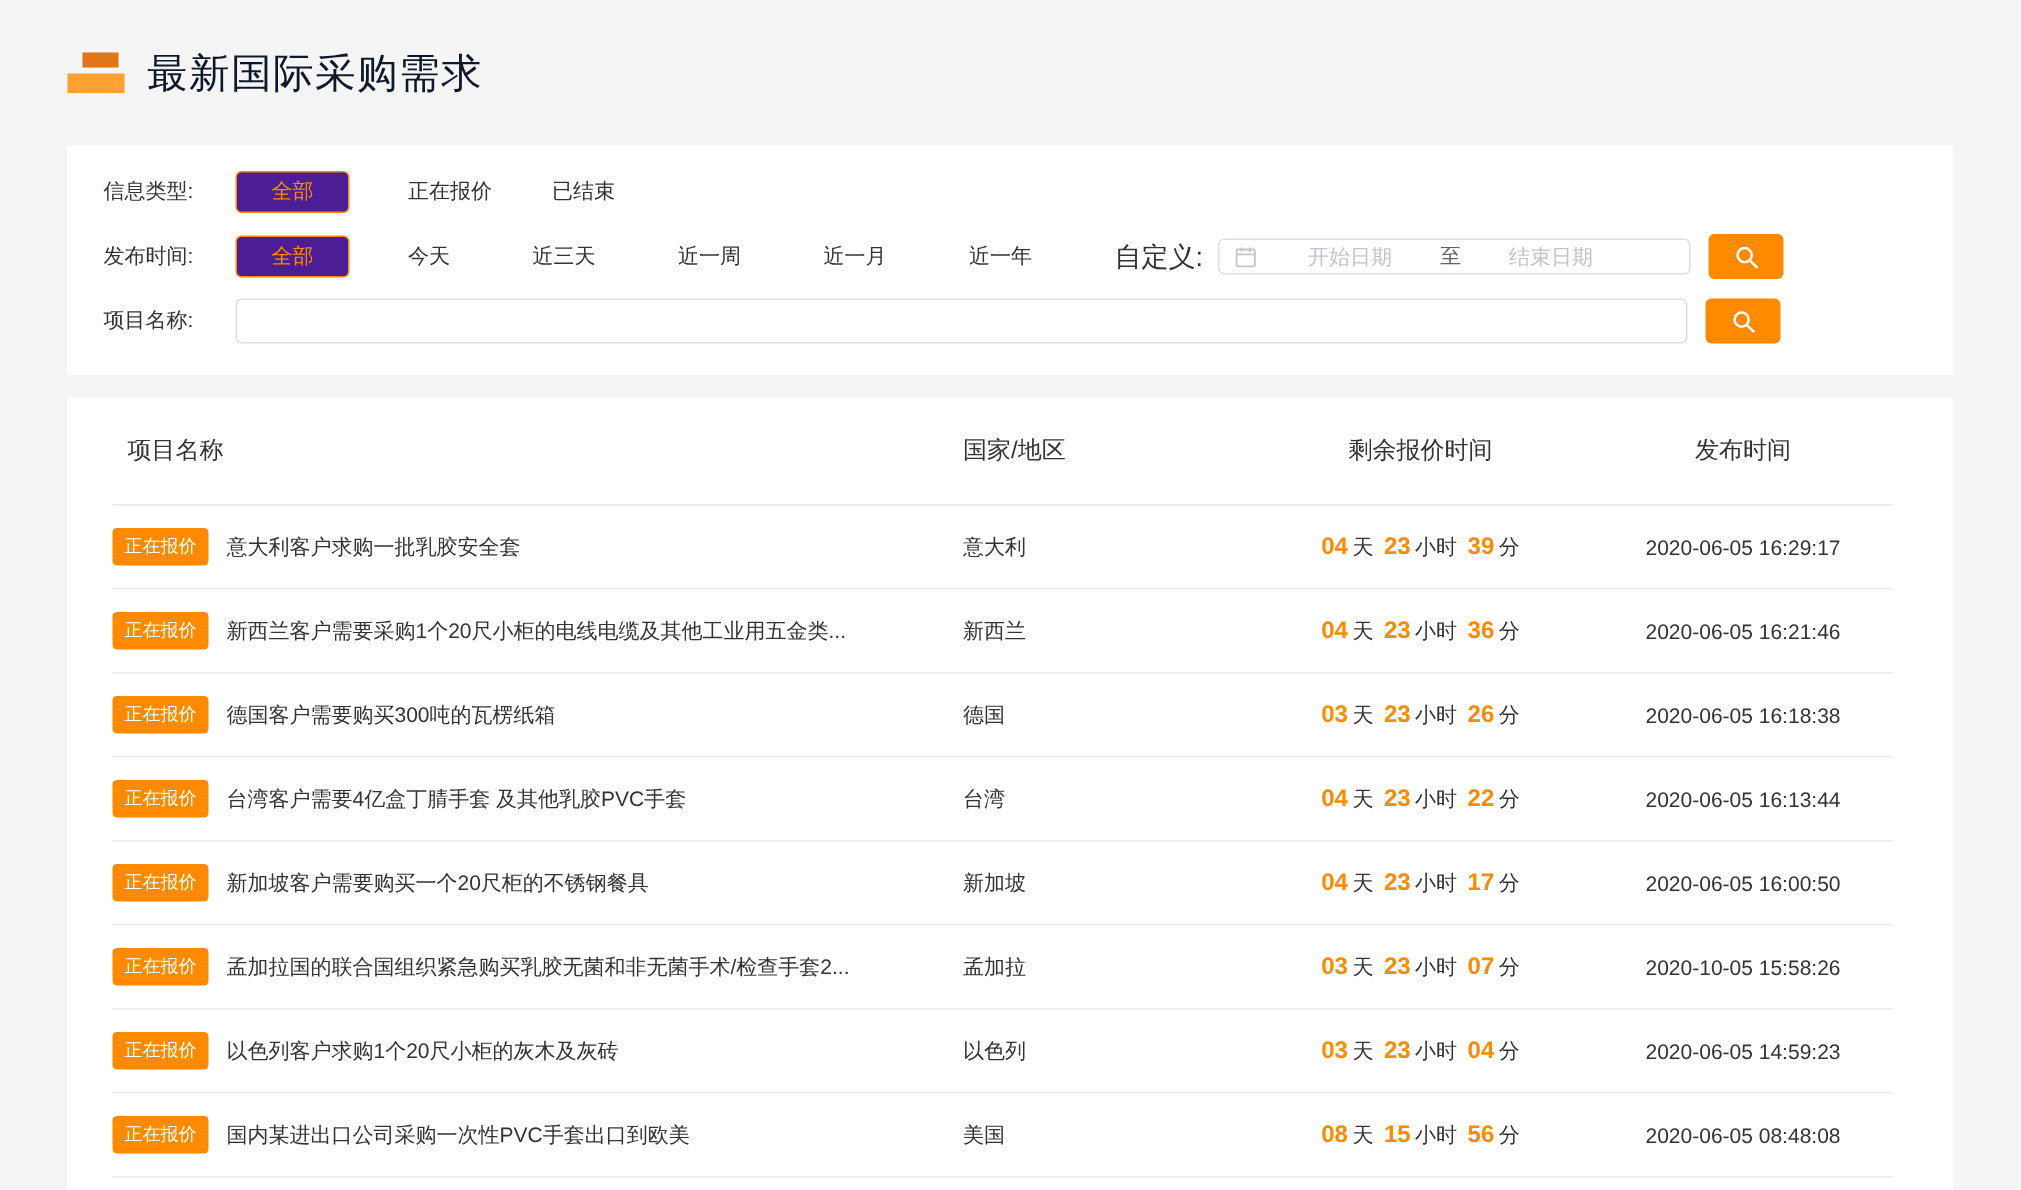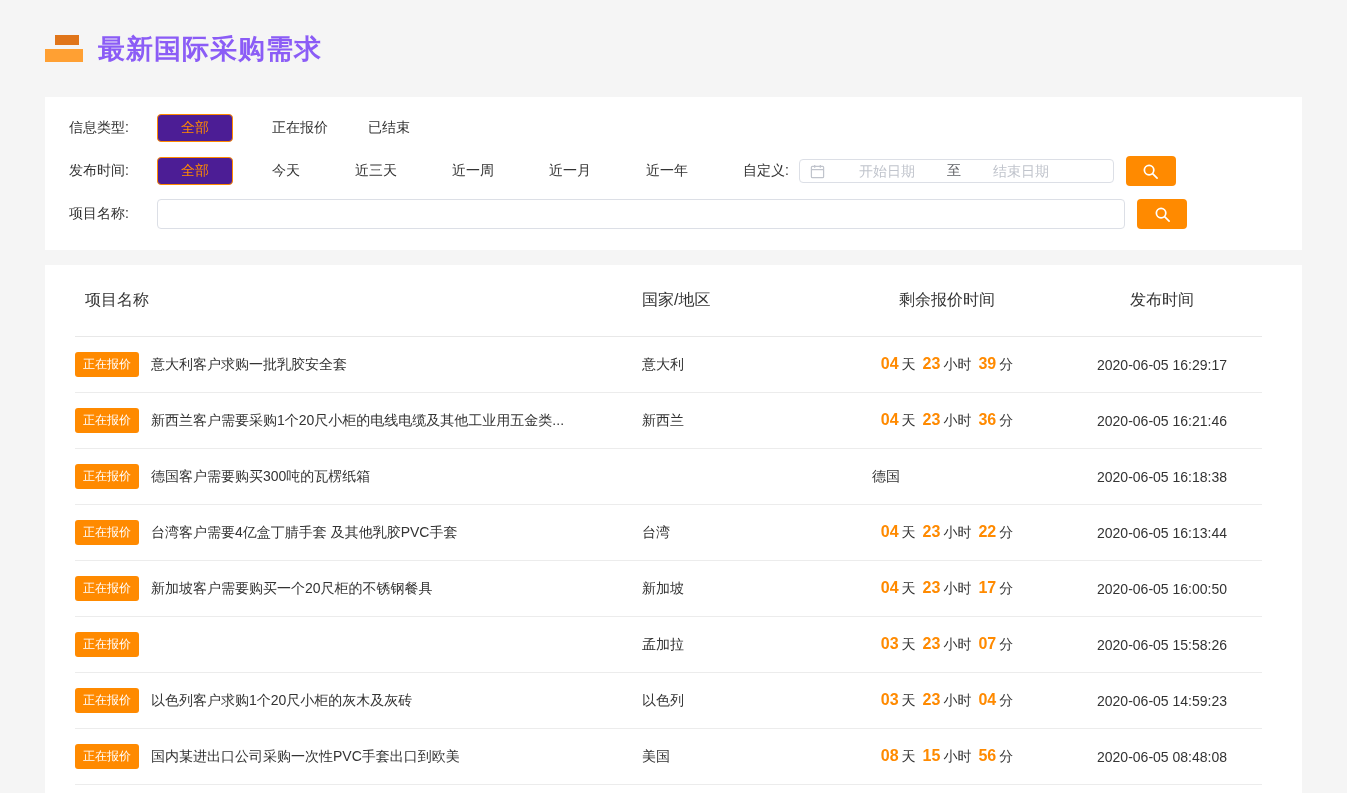--- a/index.html
+++ b/index.html
@@ -10,37 +10,37 @@
     background:#f5f5f5;
     font-family:"Liberation Sans","DejaVu Sans",sans-serif;
     color:#333;
   }
 
   
   .page-header { display:flex; align-items:center; height:97px; padding-left:45px; }
   .logo { position:relative; width:40px; height:27px; margin-right:13px; }
   .logo .bar-top { position:absolute; top:0; left:10px; width:24px; height:10px; background:#E0751A; }
   .logo .bar-bottom { position:absolute; bottom:0; left:0; width:38px; height:13px; background:#FFA033; }
-  .page-title { font-size:27px; font-weight:bold; color:#8b5cf6; letter-spacing:1px; }
+  .page-title { font-size:27px; font-weight:normal; color:#0f172a; letter-spacing:1px; }
 
   
   .card { background:#fff; margin:0 45px; }
   .filter-card { padding:16px 24px 8px 24px; margin-bottom:15px; }
 
   .filter-row { display:flex; align-items:center; height:30px; margin-bottom:13px; }
   .filter-label { width:88px; font-size:14px; color:#333; flex:0 0 88px; }
   .pill {
     width:76px; height:28px; background:#4c1d95;
     border:1px solid var(--accent); color:var(--accent);
     border-radius:4px; font-size:14px; margin-right:39px; cursor:pointer;
     font-family:inherit;
   }
   .option { font-size:14px; color:#333; cursor:pointer; margin-right:55px; white-space:nowrap; }
   .option-sm { margin-right:40px; }
-  .custom-label { font-size:14px; color:#333; margin-right:10px; white-space:nowrap; }
+  .custom-label { font-size:18px; color:#333; margin-right:10px; white-space:nowrap; }
 
   .date-range {
     display:flex; align-items:center; height:24px; width:315px;
     border:1px solid #dcdfe6; border-radius:4px; padding:0 10px; background:#fff;
   }
   .date-range input {
     border:none; outline:none; width:112px; font-size:14px; color:#333;
     text-align:center; font-family:inherit; background:transparent;
   }
   .to-label { color:#606266; font-size:14px; padding:0 4px; }
@@ -185,20 +185,23 @@
     </div>
     <div class="col-date date-cell">2020-06-05 16:21:46</div>
   </div>
 
   <div class="trow">
     <div class="col-project cell-project">
       <span class="badge">正在报价</span>
       <span class="row-title">德国客户需要购买300吨的瓦楞纸箱</span>
     </div>
     <div class="col-country">德国</div>
+    <div class="col-time time-cell">
+      <span class="num">03</span><span class="unit">天</span><span class="num">23</span><span class="unit">小时</span><span class="num">26</span><span class="unit">分</span>
+    </div>
     <div class="col-date date-cell">2020-06-05 16:18:38</div>
   </div>
 
   <div class="trow">
     <div class="col-project cell-project">
       <span class="badge">正在报价</span>
       <span class="row-title">台湾客户需要4亿盒丁腈手套 及其他乳胶PVC手套</span>
     </div>
     <div class="col-country">台湾</div>
     <div class="col-time time-cell">
@@ -215,26 +218,27 @@
     <div class="col-country">新加坡</div>
     <div class="col-time time-cell">
       <span class="num">04</span><span class="unit">天</span><span class="num">23</span><span class="unit">小时</span><span class="num">17</span><span class="unit">分</span>
     </div>
     <div class="col-date date-cell">2020-06-05 16:00:50</div>
   </div>
 
   <div class="trow">
     <div class="col-project cell-project">
       <span class="badge">正在报价</span>
+      <span class="row-title">孟加拉国的联合国组织紧急购买乳胶无菌和非无菌手术/检查手套2...</span>
     </div>
     <div class="col-country">孟加拉</div>
     <div class="col-time time-cell">
       <span class="num">03</span><span class="unit">天</span><span class="num">23</span><span class="unit">小时</span><span class="num">07</span><span class="unit">分</span>
     </div>
-    <div class="col-date date-cell">2020-06-05 15:58:26</div>
+    <div class="col-date date-cell">2020-10-05 15:58:26</div>
   </div>
 
   <div class="trow">
     <div class="col-project cell-project">
       <span class="badge">正在报价</span>
       <span class="row-title">以色列客户求购1个20尺小柜的灰木及灰砖</span>
     </div>
     <div class="col-country">以色列</div>
     <div class="col-time time-cell">
       <span class="num">03</span><span class="unit">天</span><span class="num">23</span><span class="unit">小时</span><span class="num">04</span><span class="unit">分</span>

